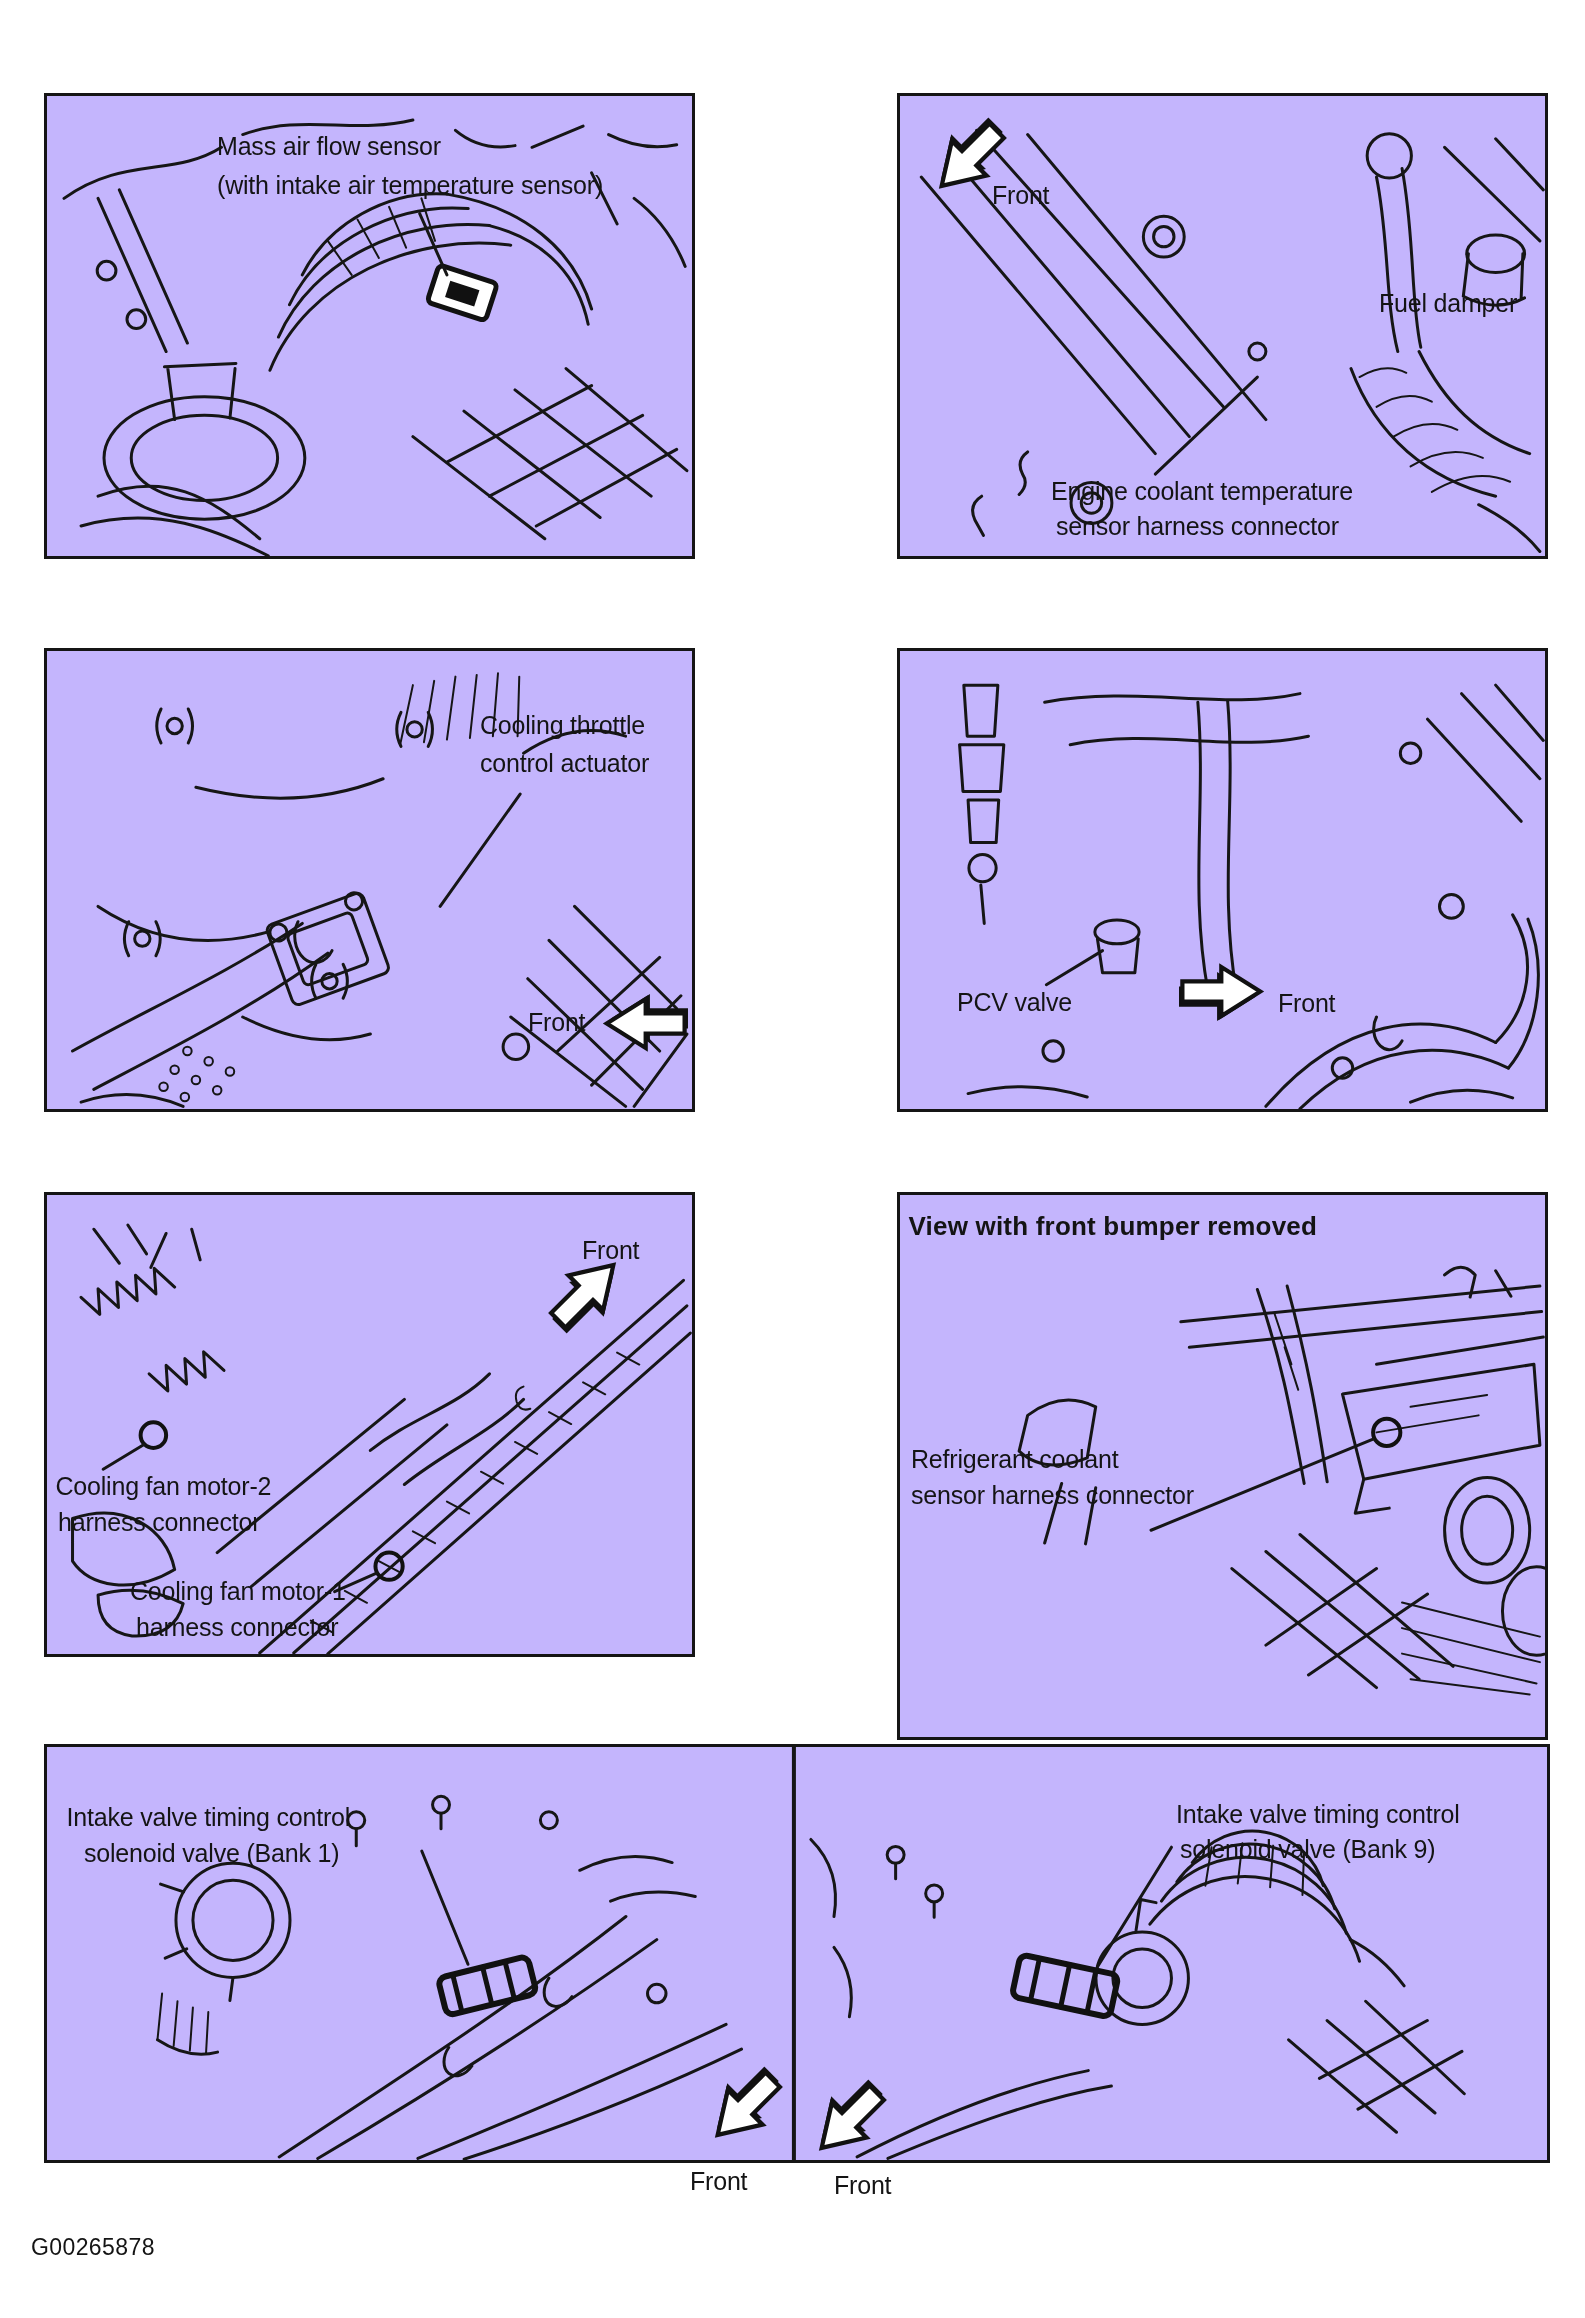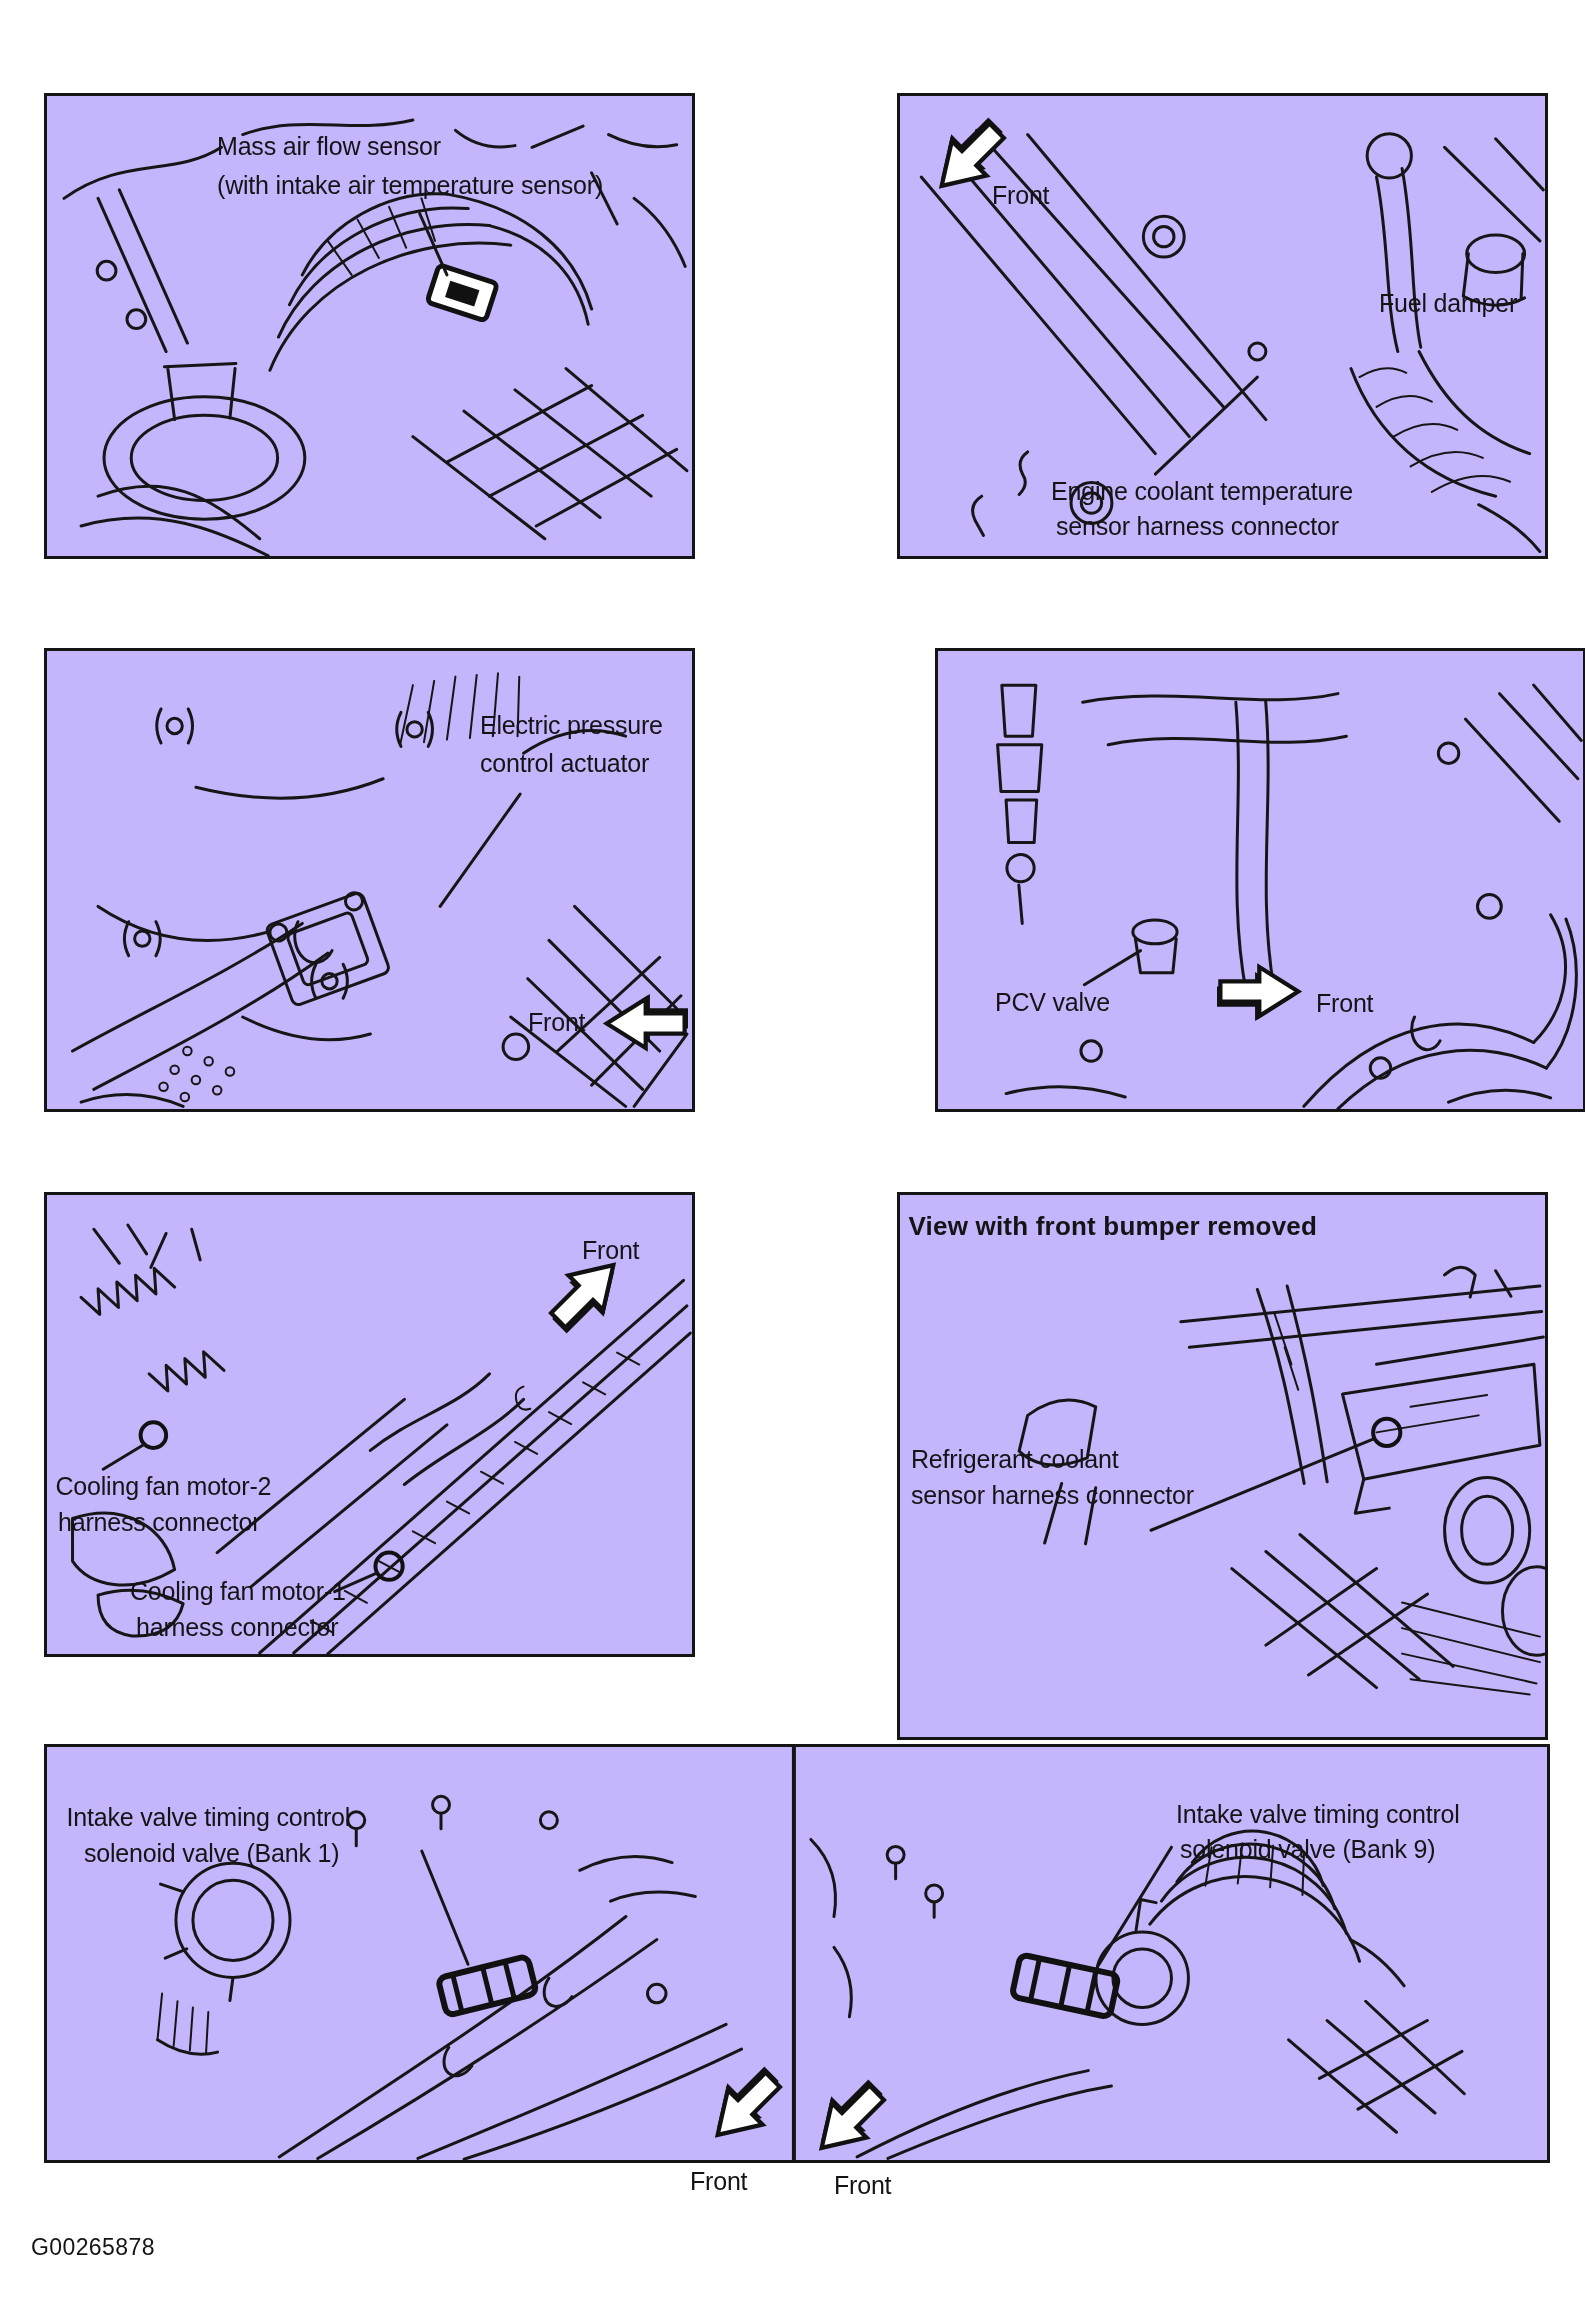--- a/index.html
+++ b/index.html
@@ -138,32 +138,32 @@
       <circle cx="150" cy="492" r="5"></circle>
         <circle cx="175" cy="504" r="5"></circle>
         <circle cx="200" cy="516" r="5"></circle>
       <circle cx="137" cy="512" r="5"></circle>
         <circle cx="162" cy="524" r="5"></circle>
     </g>
     <circle class="stroke" cx="551" cy="465" r="15"></circle>
     <line class="ld" x1="556" y1="168" x2="462" y2="300"></line>
     <path class="stroke" d="M40,530 q60,-20 120,5"></path>
   </svg>
-  <div class="t" style="left:433px;top:60px">Electric pressure</div>
+  <div class="t" style="left:433px;top:60px">Cooling throttle</div>
   <div class="t" style="left:433px;top:98px">control actuator</div>
   <div class="t" style="left:481px;top:357px">Front</div>
   <div class="arrow r180" style="left:553px;top:341px">
     <svg width="88" height="63" viewBox="0 0 104 74">
       <polygon class="sh" points="4,25 50,25 50,8 96,37 50,66 50,49 4,49" transform="translate(-5,6)"></polygon>
       <polygon class="ar" points="4,25 50,25 50,8 96,37 50,66 50,49 4,49"></polygon>
     </svg>
   </div>
 </section>
 
-<section class="panel" style="left:935px;top:648px;width:651px;height:464px">
+<section class="panel" style="left:897px;top:648px;width:651px;height:464px">
   <svg class="art" viewBox="0 0 758 538">
     <path class="stroke" d="M75,40 l40,0 l-4,60 l-32,0 z M70,110 l52,0 l-4,55 l-44,0 z M80,175 l36,0 l-3,50 l-30,0 z"></path>
     <circle class="stroke" cx="97" cy="255" r="16"></circle>
     <path class="stroke" d="M95,275 l4,45"></path>
     <path class="stroke" d="M660,50 L752,150 M700,40 L756,105 M620,80 L730,200"></path>
     <path class="stroke" d="M170,60 C280,40 380,70 470,50 M200,110 C300,90 390,120 480,100"></path>
     <path class="stroke" d="M350,60 C360,180 340,280 362,400 M385,58 C395,178 375,280 395,398"></path>
     <g>
       <ellipse class="stroke" cx="255" cy="330" rx="26" ry="14"></ellipse>
       <path class="stroke" d="M232,338 l6,40 l38,0 l4,-40"></path>

